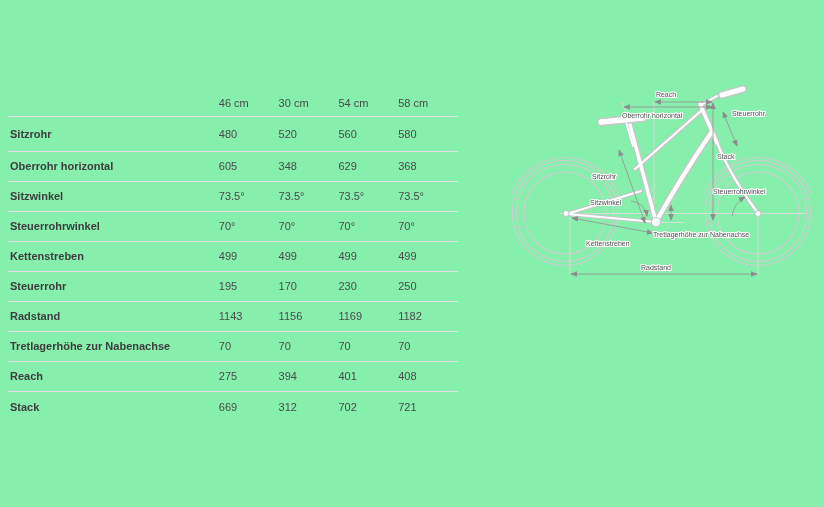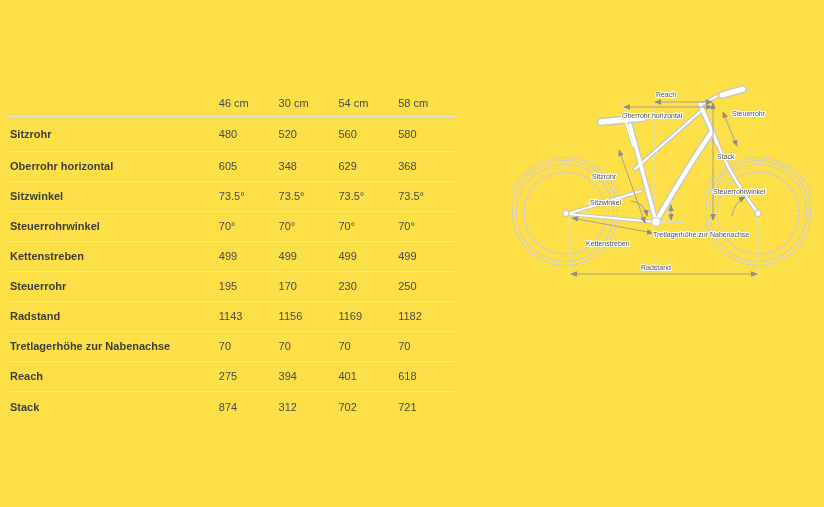--- a/index.html
+++ b/index.html
@@ -2,21 +2,21 @@
 <html style="--frame: #c6c6c6; --measure: #9a9a9a; --dlabel: #4d4d4d; --label-text: #3d3d3d; --value-text: #4a4a4a; --divider: #e2e2e2;"><head>
 <meta charset="utf-8">
 <style>
   :root{
     --frame:#c6c6c6; --frame-light:#cecece; --ref:#dcdcdc; --measure:#9a9a9a;
     --dlabel:#4d4d4d; --label-text:#3d3d3d; --value-text:#4a4a4a; --divider:#e2e2e2;
   }
   *{box-sizing:border-box;margin:0;padding:0}
   html,body{width:824px;height:507px;background:#ffffff;overflow:hidden;
     font-family:"Liberation Sans", sans-serif;}
-  .page{position:relative;width:824px;height:507px;background:#fde047;}
+  .page{position:relative;width:824px;height:507px;background:#86efac;}
 
   
   .geo-table{position:absolute;left:8px;top:90px;width:450px;}
   .tr{display:flex;align-items:center;height:30px;border-bottom:1px solid var(--divider);}
   .tr.head{height:27px;}
   .tr.first{height:35px;}
   .tr.last{border-bottom:none;}
   .td{font-size:11px;line-height:1;}
   .td.lbl{width:222px;padding-left:2px;font-weight:bold;color:var(--label-text);}
   .td.val{width:63px;color:var(--value-text);}
@@ -101,25 +101,25 @@
       <div class="td val">70</div>
       <div class="td val">70</div>
       <div class="td val">70</div>
       <div class="td val">70</div>
     </div>
     <div class="tr">
       <div class="td lbl">Reach</div>
       <div class="td val">275</div>
       <div class="td val">394</div>
       <div class="td val">401</div>
-      <div class="td val">618</div>
+      <div class="td val">408</div>
     </div>
     <div class="tr last">
       <div class="td lbl">Stack</div>
-      <div class="td val">874</div>
+      <div class="td val">669</div>
       <div class="td val">312</div>
       <div class="td val">702</div>
       <div class="td val">721</div>
     </div>
   </div>
 
   <svg class="diagram" viewBox="510 80 314 212" xmlns="http://www.w3.org/2000/svg">
     <defs>
       <marker id="ah" viewBox="0 0 8 8" refX="7" refY="4" markerWidth="7" markerHeight="7" orient="auto-start-reverse" markerUnits="userSpaceOnUse">
         <path d="M0,0.8 L8,4 L0,7.2 z" fill="#8d8d8d"></path>

